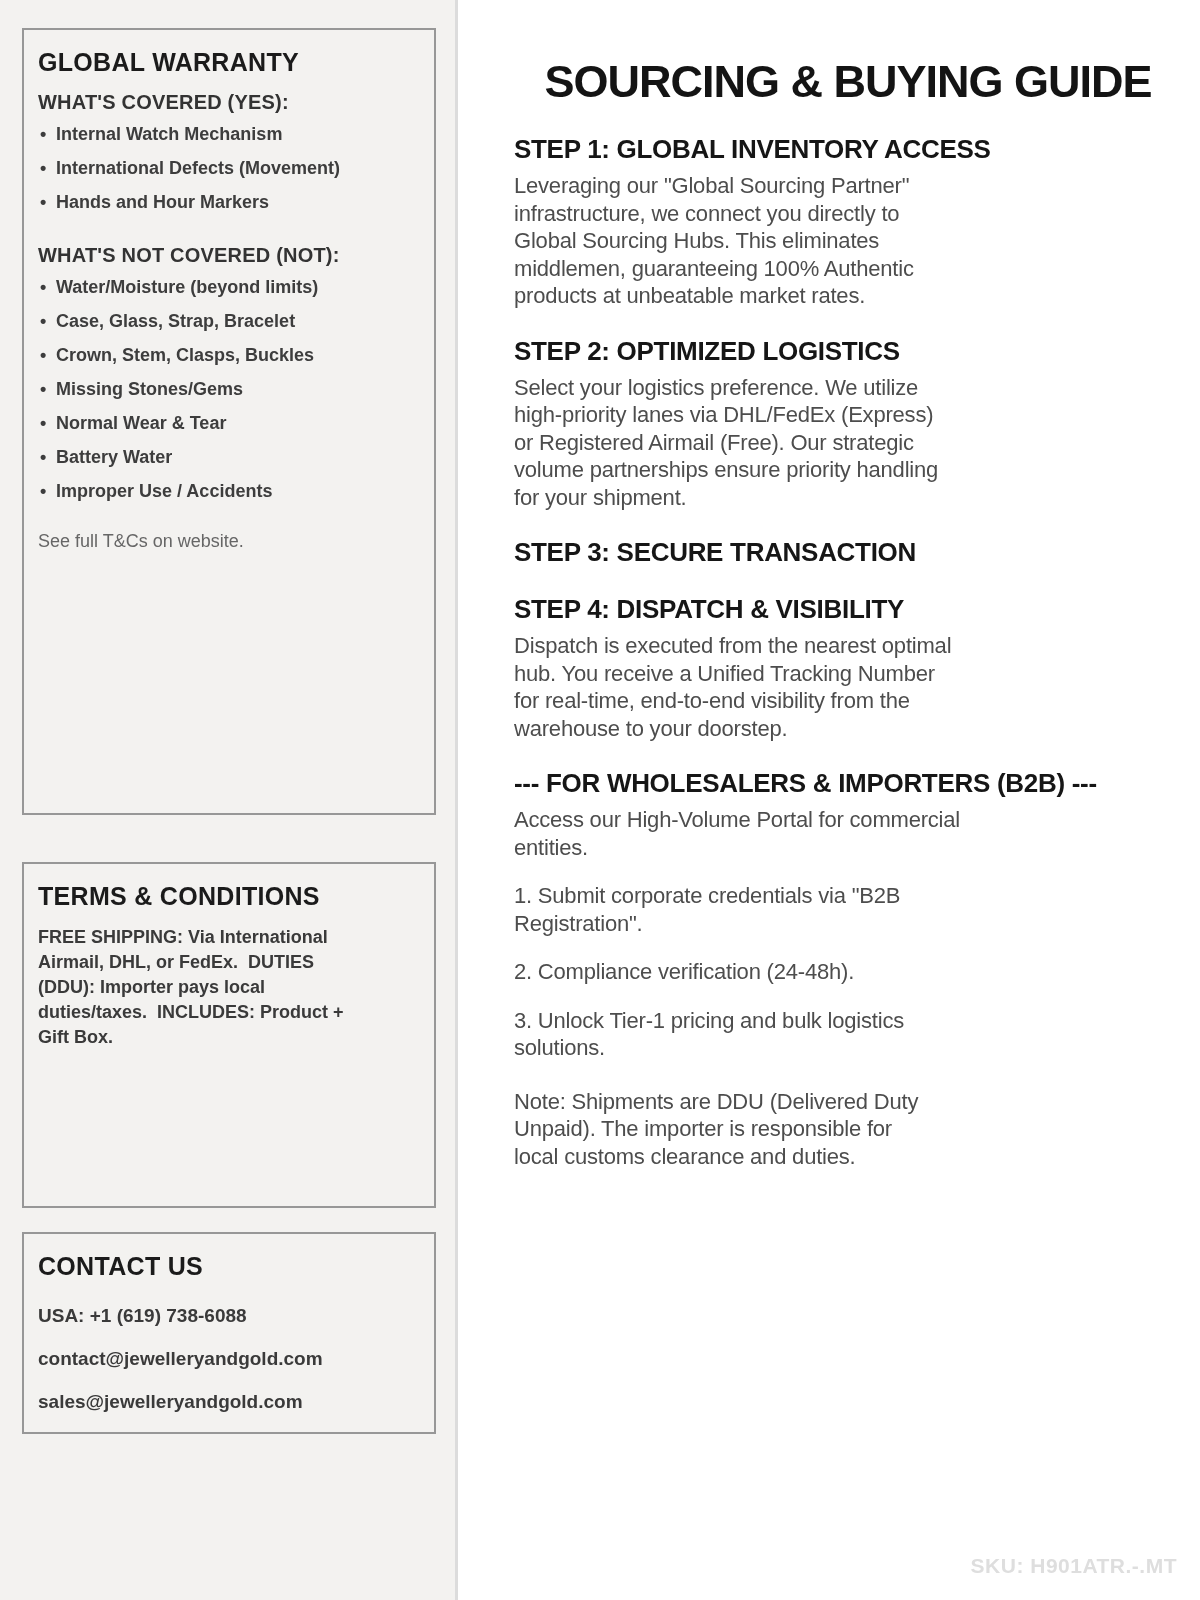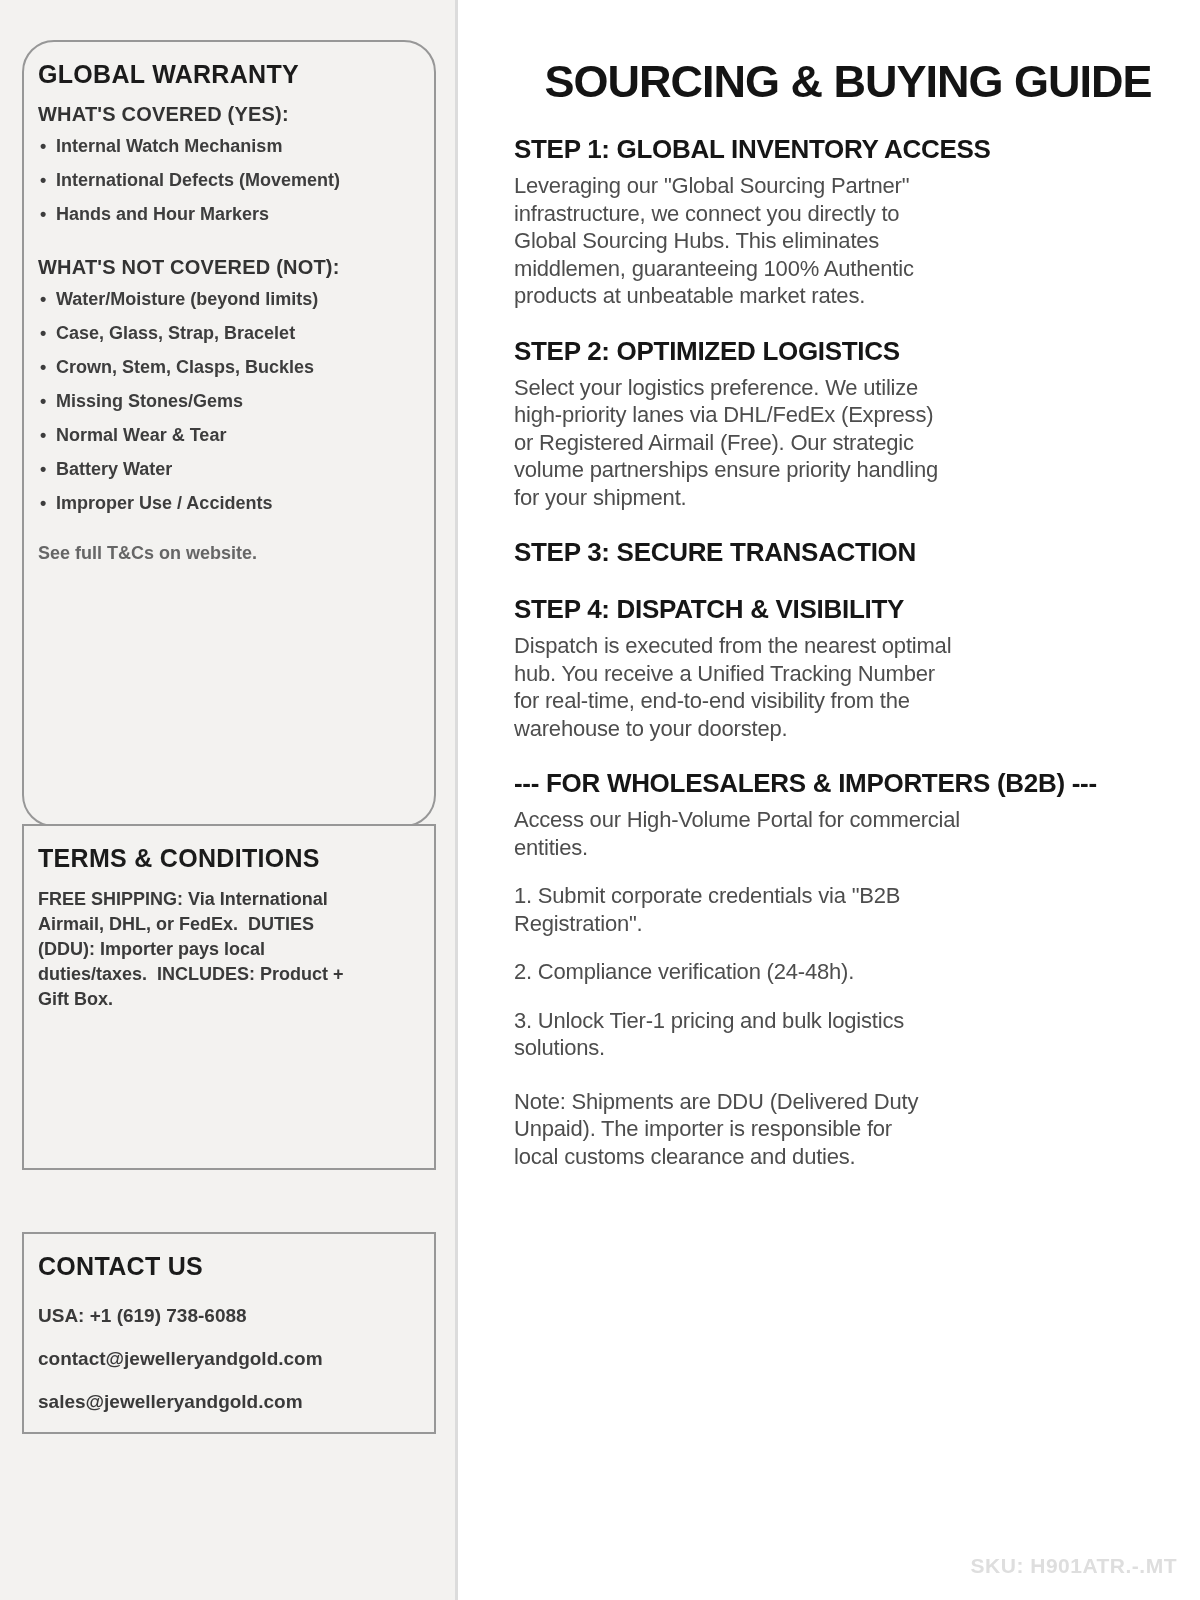--- a/index.html
+++ b/index.html
@@ -9,37 +9,37 @@
   }
   
   .sidebar {
     position:absolute; left:0; top:0; width:458px; height:1600px;
     background:#f3f2f0; border-right:3px solid #dcdcdc; box-sizing:border-box;
   }
   .side-box {
     position:absolute; left:22px; width:414px; box-sizing:border-box;
     border:2px solid #979797; background:#f3f2f0; padding:18px 14px 0 14px;
   }
-  .box-warranty { top:40px;   height:787px;border-radius:32px; }
-  .box-terms    { top:824px;  height:346px; }
+  .box-warranty { top:28px;   height:787px; }
+  .box-terms    { top:862px;  height:346px; }
   .box-contact  { top:1232px; height:202px; }
   .side-title {
     margin:0; font-size:25px; font-weight:700; color:#1b1b1b; letter-spacing:0.3px;
   }
   .side-sub {
     margin:14px 0 2px; font-size:20px; font-weight:700; color:#333333; letter-spacing:0.2px;
   }
   .side-sub.gap { margin-top:32px; }
   .side-list { list-style:none; margin:10px 0 0; padding:0; }
   .side-list li {
     position:relative; padding-left:18px; margin-bottom:14px;
     font-size:18px; font-weight:700; color:#3d3d3d; line-height:20px;
   }
   .side-list li::before { content:"\2022"; position:absolute; left:2px; color:#3d3d3d; }
-  .footnote { margin-top:30px; font-size:18px; font-weight:700; color:#666666; }
+  .footnote { margin-top:30px; font-size:18px; font-weight:400; color:#666666; }
   .terms-body {
     margin:14px 0 0; font-size:18px; font-weight:700; color:#3a3a3a;
     line-height:25px; white-space:pre-wrap;
   }
   .contact-line {
     margin:0 0 21px; font-size:19px; font-weight:700; color:#3a3a3a;
   }
   .contact-lines { margin-top:24px; }
   
   .main { position:absolute; left:458px; top:0; width:780px; }

